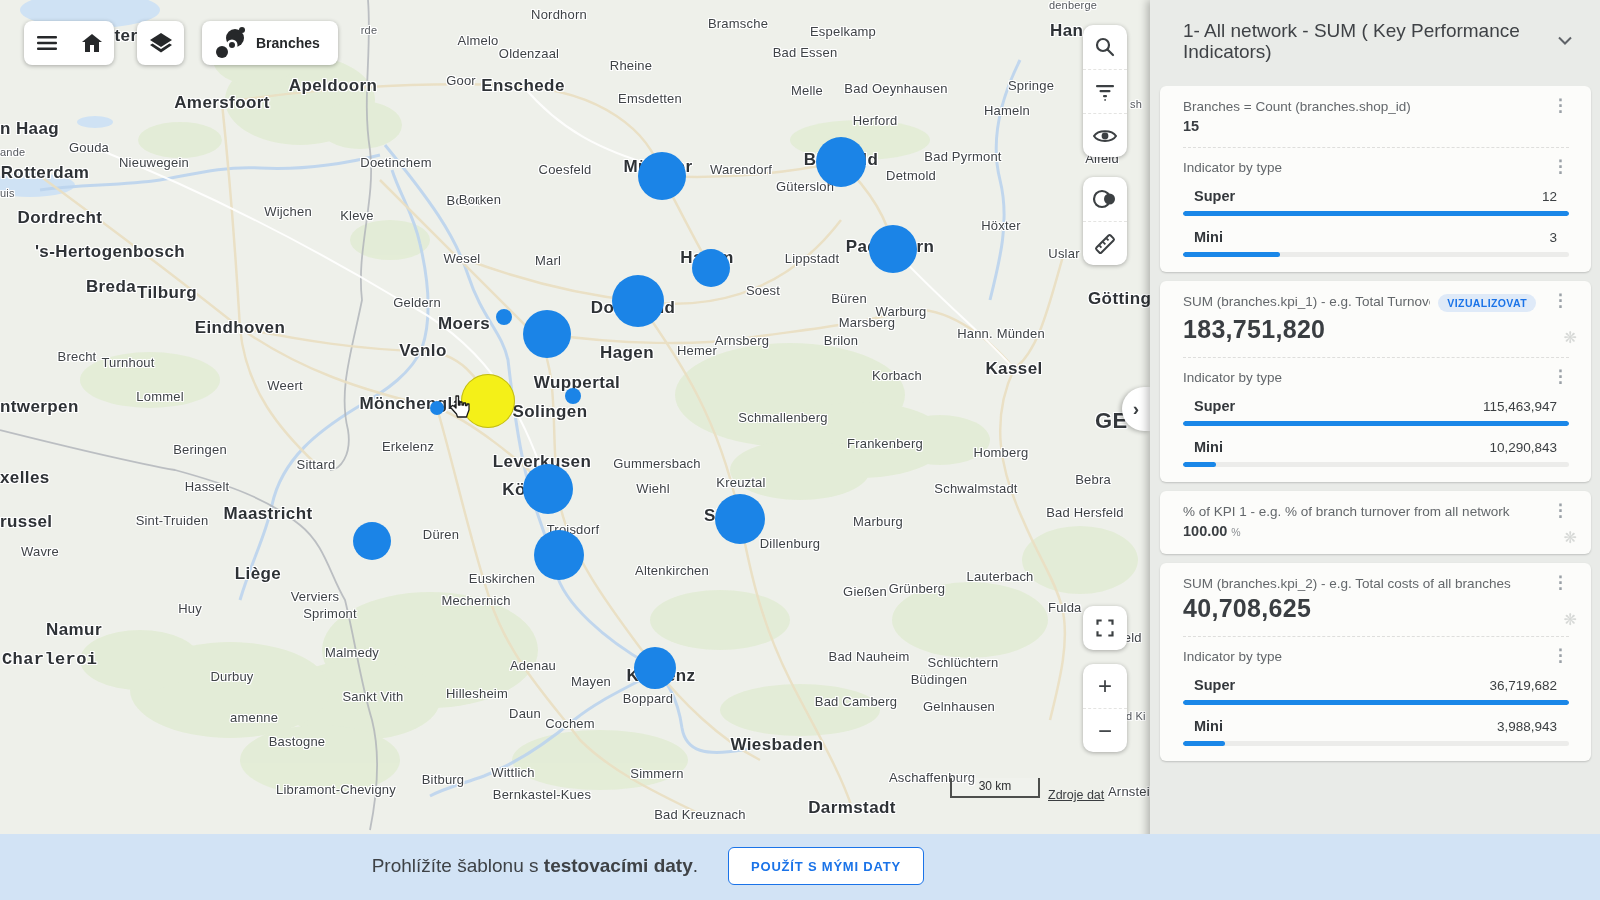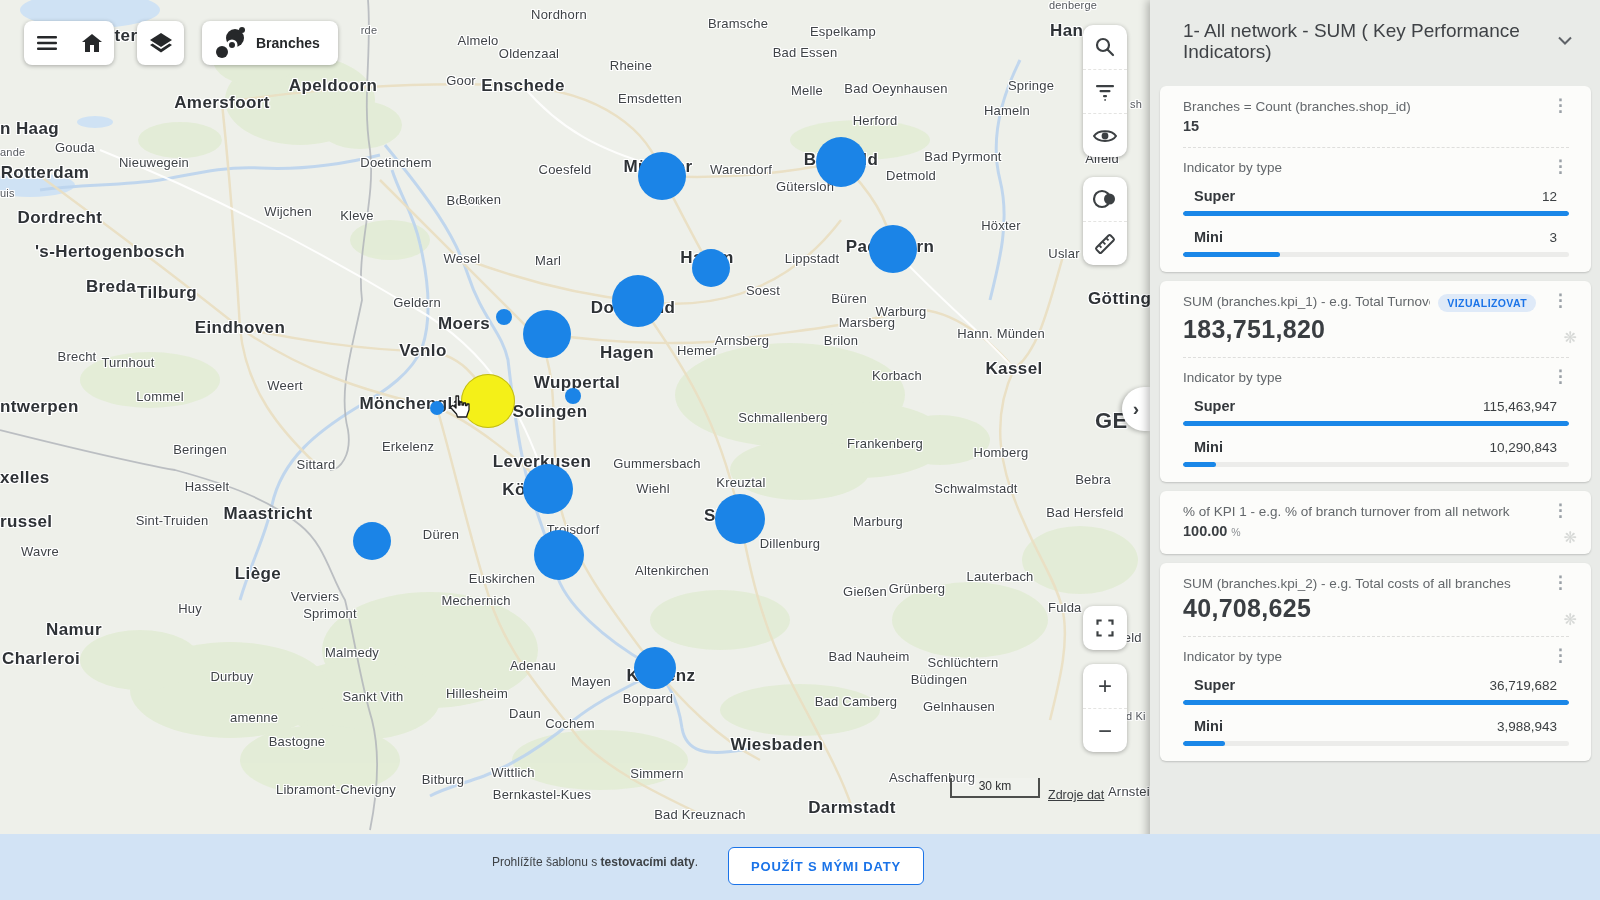--- a/index.html
+++ b/index.html
@@ -82,21 +82,21 @@
   .sep{border-top:1px dashed #deded c;border-top:1px dashed #dededc;margin:13px 0 12px;}
   .bd-row{margin-top:13px;}
   .bd-line{display:flex;justify-content:space-between;align-items:baseline;padding:0 12px 7px 11px;}
   .bd-name{font-size:14.5px;font-weight:700;color:#33373b;}
   .bd-val{font-size:13.5px;color:#3c4043;}
   .bar-track{height:5px;border-radius:3px;background:#ececea;overflow:hidden;}
   .bar-fill{height:100%;border-radius:3px;}
 
   
   #banner{position:absolute;left:0;top:834px;width:1600px;height:66px;background:#d2e3f5;z-index:50;}
-  #banner p{position:absolute;right:902px;top:21px;margin:0;font-size:12px;color:#3e4246;}
+  #banner p{position:absolute;right:902px;top:21px;margin:0;font-size:19px;color:#3e4246;}
   #banner-btn{position:absolute;left:728px;top:13px;height:38px;padding:0 22px;background:#fff;border:1.5px solid #1a73e8;
     border-radius:6px;color:#1a73e8;font-size:13px;font-weight:700;letter-spacing:.8px;cursor:pointer;font-family:"Liberation Sans",sans-serif;}
   svg{display:block;}
 </style>
 </head>
 <body>
 
 <div id="app">
 
   <div id="map">
@@ -172,21 +172,21 @@
         <span class="lbl xl" style="left: 110px; top: 252px;">'s-Hertogenbosch</span>
         <span class="lbl xl" style="left: 111px; top: 287px;">Breda</span>
         <span class="lbl xl" style="left: 167px; top: 293px;">Tilburg</span>
         <span class="lbl xl" style="left: 240px; top: 328px;">Eindhoven</span>
         <span class="lbl xl la" style="left: 0px; top: 129px;">n Haag</span>
         <span class="lbl sm la" style="left: 0px; top: 152px;">ande</span>
         <span class="lbl sm la" style="left: 0px; top: 193px;">uis</span>
         <span class="lbl xl la" style="left: 0px; top: 407px;">ntwerpen</span>
         <span class="lbl xl la" style="left: 0px; top: 478px;">xelles</span>
         <span class="lbl xl la" style="left: 0px; top: 522px;">russel</span>
-        <span class="lbl xl la" style="left: 2px; top: 659px;">Charleroi</span>
+        <span class="lbl xl la" style="left: 2px; top: 659px; font-family: Liberation Mono, monospace;">Charleroi</span>
         <span class="lbl xl" style="left: 74px; top: 630px;">Namur</span>
         <span class="lbl xl" style="left: 258px; top: 574px;">Liège</span>
         <span class="lbl xl" style="left: 268px; top: 514px;">Maastricht</span>
         <span class="lbl xl" style="left: 658px; top: 167px;">Münster</span>
         <span class="lbl xl" style="left: 841px; top: 160px;">Bielefeld</span>
         <span class="lbl xl" style="left: 890px; top: 247px;">Paderborn</span>
         <span class="lbl xl" style="left: 707px; top: 258px;">Hamm</span>
         <span class="lbl xl" style="left: 633px; top: 308px;">Dortmund</span>
         <span class="lbl xl" style="left: 464px; top: 324px;">Moers</span>
         <span class="lbl xl" style="left: 423px; top: 351px;">Venlo</span>
@@ -199,21 +199,21 @@
         <span class="lbl xl" style="left: 1014px; top: 369px;">Kassel</span>
         <span class="lbl xl la" style="left: 1088px; top: 299px;">Götting</span>
         <span class="lbl xl" style="left: 777px; top: 745px;">Wiesbaden</span>
         <span class="lbl xl" style="left: 852px; top: 808px;">Darmstadt</span>
         <span class="lbl xl" style="left: 661px; top: 676px;">Koblenz</span>
         <span class="lbl xl" style="left: 733px; top: 516px;">Siegen</span>
         <span class="lbl xl la" style="left: 1050px; top: 31px;">Han</span>
         <span class="lbl cty la" style="left: 1095px; top: 421px;">GE</span>
         <span class="lbl xl" style="left: 126px; top: 36px;">ter</span>
         <span class="lbl sm" style="left: 369px; top: 30px;">rde</span>
-        <span class="lbl md" style="left: 75px; top: 147px;">Gouda</span>
+        <span class="lbl md" style="left: 89px; top: 147px;">Gouda</span>
         <span class="lbl md" style="left: 154px; top: 162px;">Nieuwegein</span>
         <span class="lbl md" style="left: 478px; top: 40px;">Almelo</span>
         <span class="lbl md" style="left: 529px; top: 53px;">Oldenzaal</span>
         <span class="lbl md" style="left: 559px; top: 14px;">Nordhorn</span>
         <span class="lbl md" style="left: 461px; top: 80px;">Goor</span>
         <span class="lbl md" style="left: 631px; top: 65px;">Rheine</span>
         <span class="lbl md" style="left: 650px; top: 98px;">Emsdetten</span>
         <span class="lbl md" style="left: 738px; top: 23px;">Bramsche</span>
         <span class="lbl md" style="left: 805px; top: 52px;">Bad Essen</span>
         <span class="lbl md" style="left: 843px; top: 31px;">Espelkamp</span>

